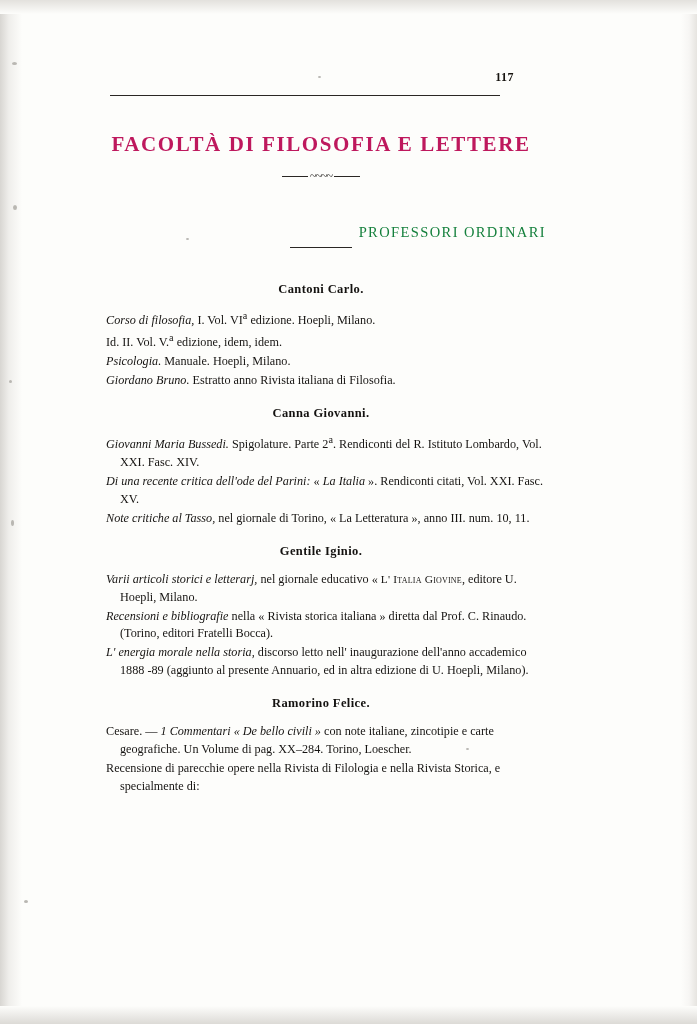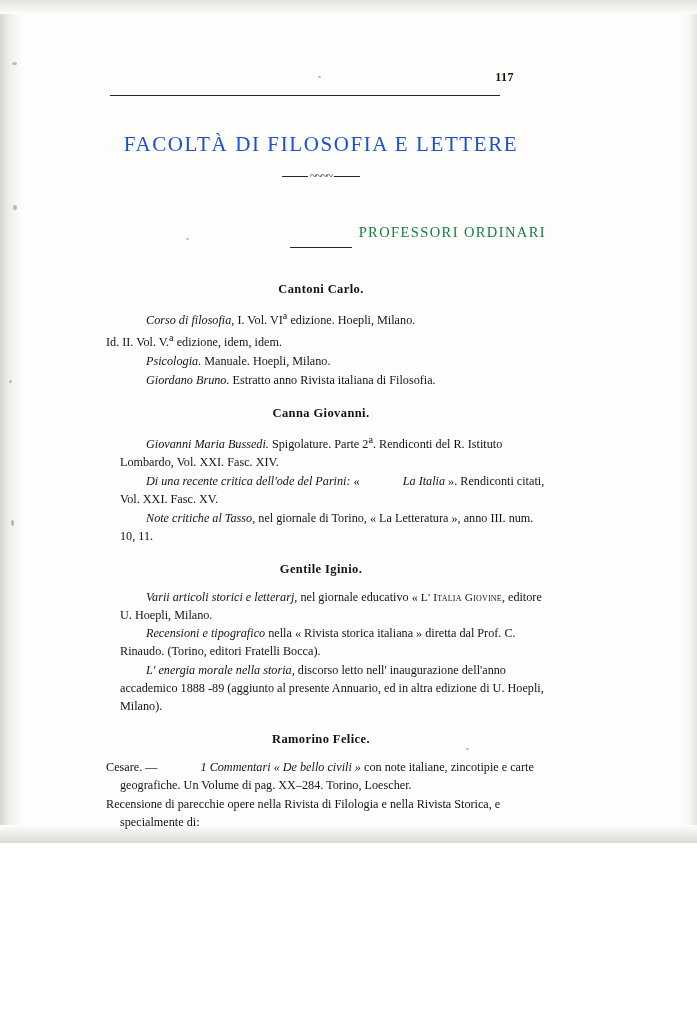--- a/index.html
+++ b/index.html
@@ -3,21 +3,21 @@
 <meta charset="utf-8">
 <style>
   html, body {
     margin: 0;
     padding: 0;
     background: #ffffff;
   }
   .page {
     position: relative;
     width: 697px;
-    height: 843px;
+    height: 1024px;
     background: #fdfdfb;
     overflow: hidden;
     font-family: "Liberation Serif", serif;
     color: #1a1a1a;
   }
   
   .scan-edge-left {
     position: absolute;
     left: 0; top: 0;
     width: 22px; height: 1024px;
@@ -68,25 +68,25 @@
     width: 390px;
     margin: 0 auto 0 14px;
     border: 0;
     border-top: 1px solid #2a2724;
     margin-bottom: 36px;
   }
 
   h1.faculty-title {
     font-family: "Liberation Serif", serif;
     font-size: 21px;
-    font-weight: normal;
+    font-weight: bold;
     letter-spacing: 1.6px;
     text-align: center;
     margin: 0 0 12px 0;
-    color: #1d4ed8;
+    color: #be185d;
   }
 
   .ornament {
     text-align: center;
     font-size: 11px;
     letter-spacing: 1px;
     color: #2a2724;
     margin: 4px 0 40px 0;
     font-family: "Liberation Serif", serif;
   }
@@ -140,21 +140,21 @@
     margin-bottom: 1px;
     text-indent: -14px;
     padding-left: 14px;
     text-align: left;
     color: #161412;
   }
   .entry.no-indent {
     text-indent: 0;
     padding-left: 0;
   }
-  .entry i { font-style: italic; margin-left: 40px; }
+  .entry i { font-style: italic; }
   .entry .sc {
     font-variant: small-caps;
     font-size: 11.4px;
     letter-spacing: 0.2px;
   }
 
   .block-ramorino .entry {
     text-indent: -14px;
     padding-left: 14px;
   }
@@ -209,21 +209,21 @@
         <li class="entry"><i>Giovanni Maria Bussedi.</i><span> Spigolature. Parte 2<sup>a</sup>. Rendiconti del R. Istituto Lombardo, Vol. XXI. Fasc. XIV.</span></li>
         <li class="entry"><i>Di una recente critica dell'ode del Parini:</i><span> « <i>La Italia</i> ». Rendiconti citati, Vol. XXI. Fasc. XV.</span></li>
         <li class="entry"><i>Note critiche al Tasso,</i><span> nel giornale di Torino, « La Letteratura », anno III. num. 10, 11.</span></li>
       </ul>
     </div>
 
     <div class="professor-block">
       <h3 class="person-name">Gentile Iginio.</h3>
       <ul class="entries">
         <li class="entry"><i>Varii articoli storici e letterarj,</i><span> nel giornale educativo « <span class="sc">L' Italia Giovine</span>, editore U. Hoepli, Milano.</span></li>
-        <li class="entry"><i>Recensioni e tipografico</i><span> nella « Rivista storica italiana » diretta dal Prof. C. Rinaudo. (Torino, editori Fratelli Bocca).</span></li>
+        <li class="entry"><i>Recensioni e bibliografie</i><span> nella « Rivista storica italiana » diretta dal Prof. C. Rinaudo. (Torino, editori Fratelli Bocca).</span></li>
         <li class="entry"><i>L' energia morale nella storia,</i><span> discorso letto nell' inaugurazione dell'anno accademico 1888 -89 (aggiunto al presente Annuario, ed in altra edizione di U. Hoepli, Milano).</span></li>
       </ul>
     </div>
 
     <div class="professor-block block-ramorino">
       <h3 class="person-name">Ramorino Felice.</h3>
       <ul class="entries">
         <li class="entry"><span>Cesare. — <i>1 Commentari « De bello civili »</i> con note italiane, zincotipie e carte geografiche. Un Volume di pag. XX–284. Torino, Loescher.</span></li>
         <li class="entry no-indent"><span>Recensione di parecchie opere nella Rivista di Filologia e nella Rivista Storica, e specialmente di:</span></li>
       </ul>

